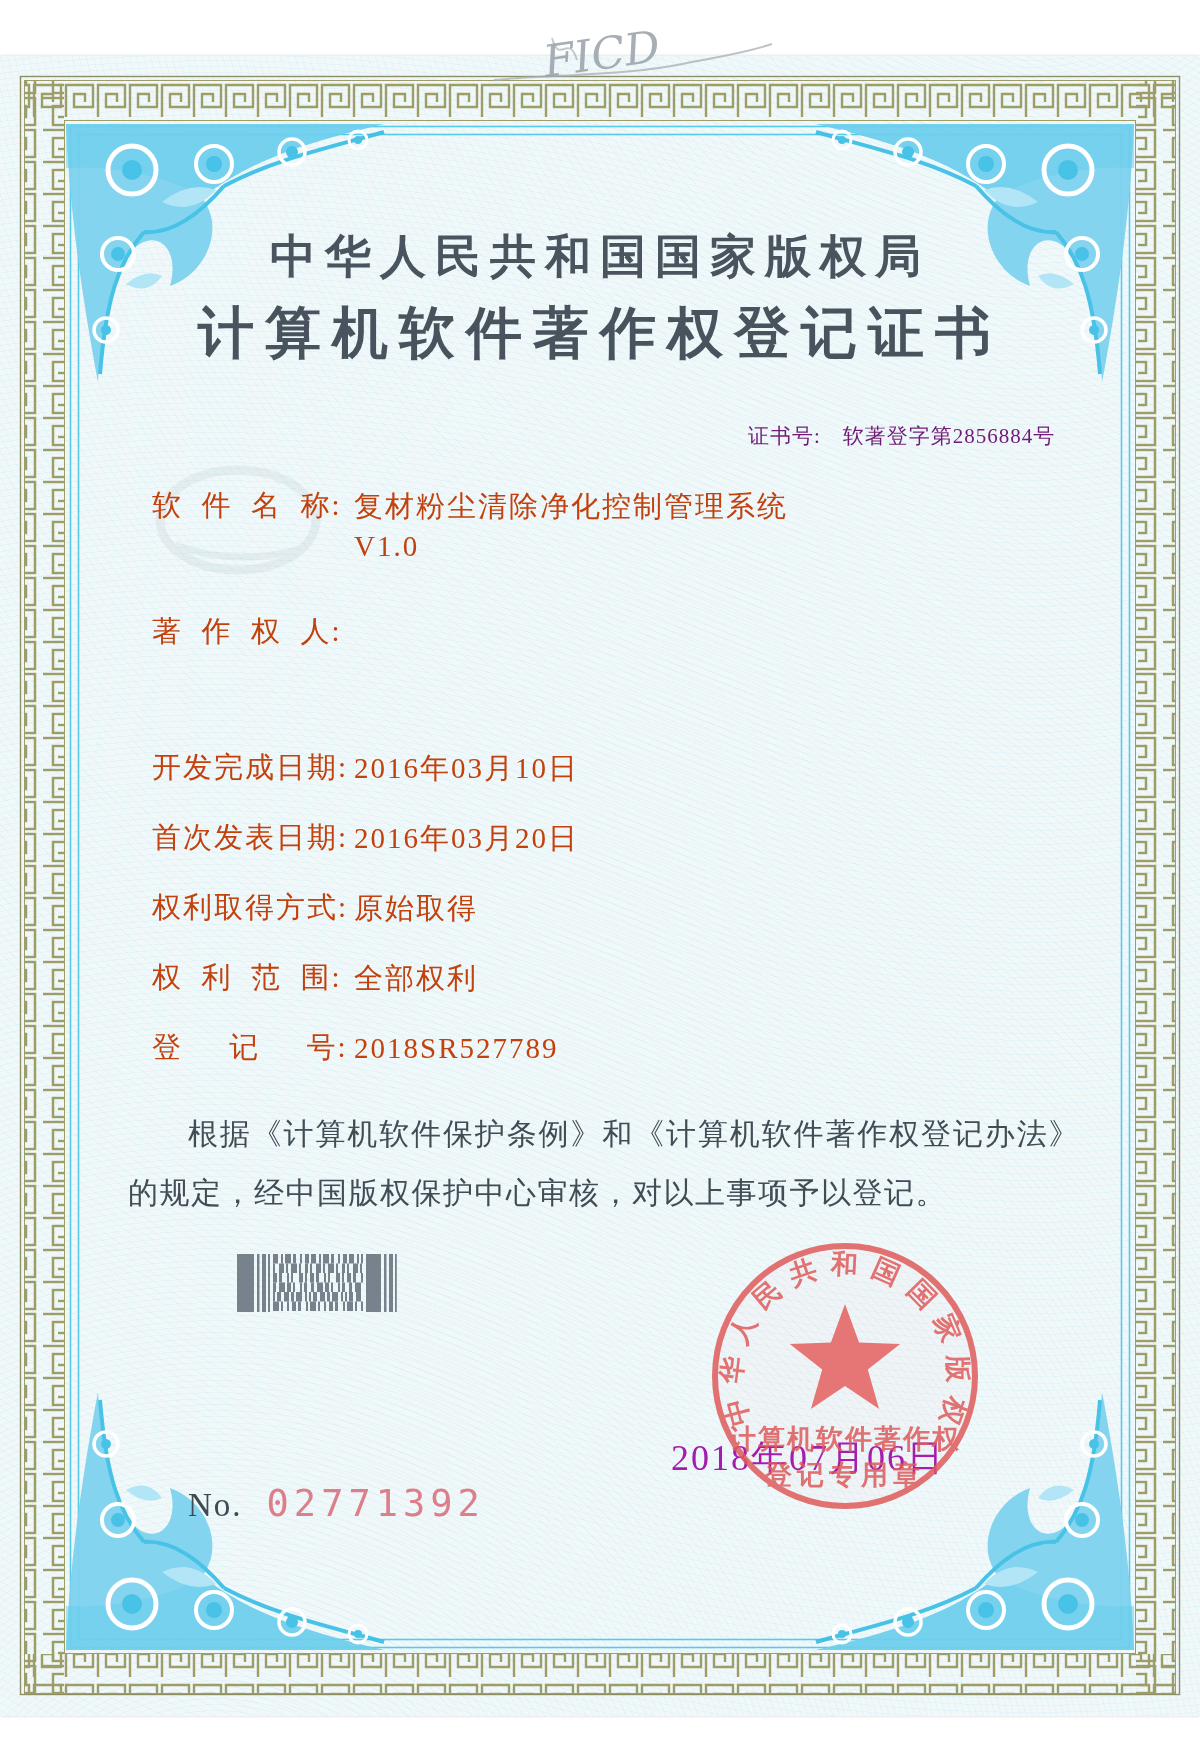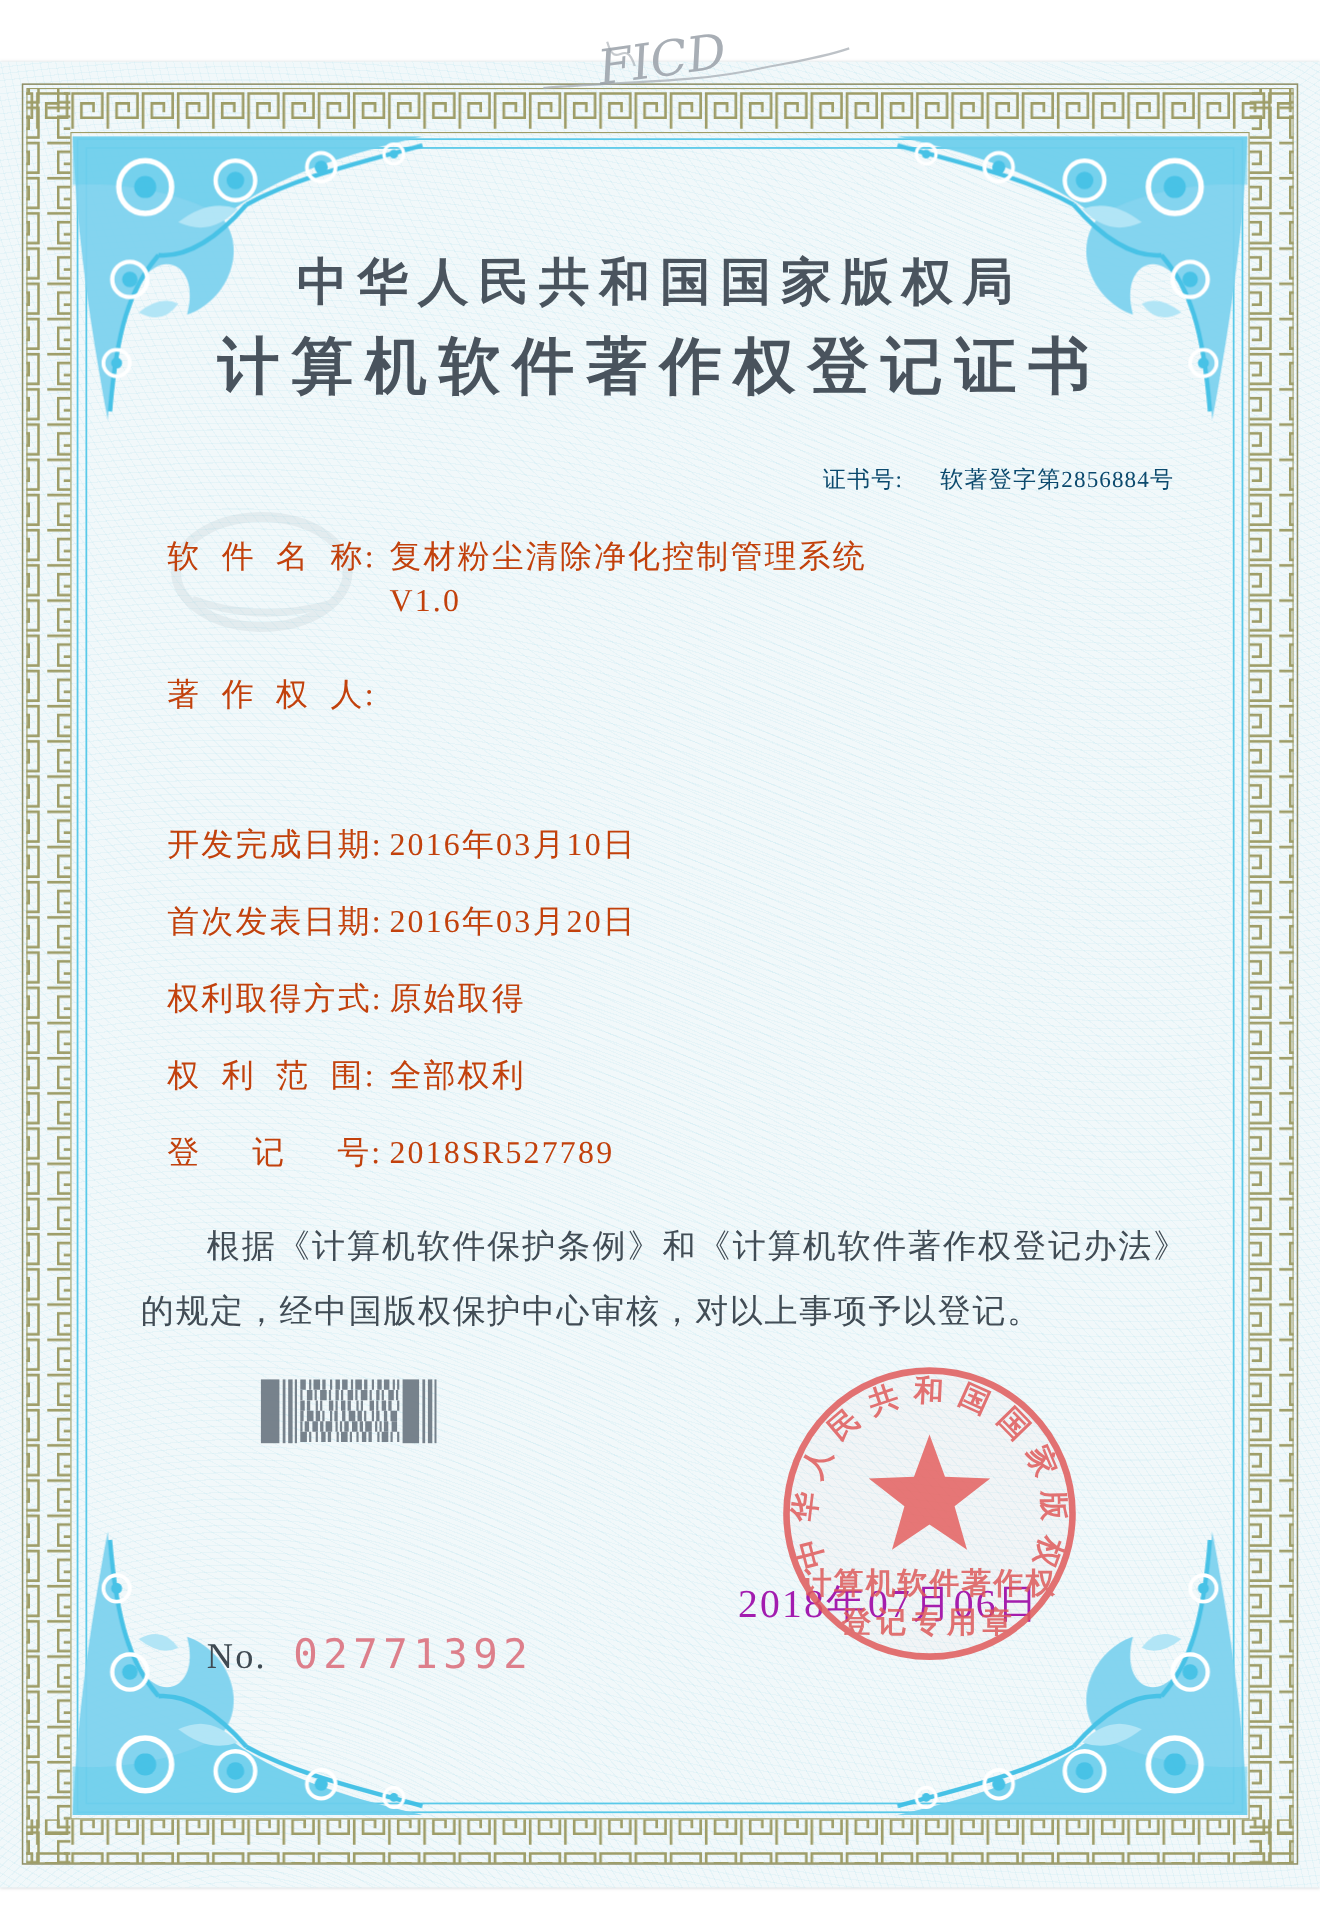--- a/index.html
+++ b/index.html
@@ -18,24 +18,24 @@
   svg.layer{position:absolute;left:0;top:0;width:1200px;height:1737px;pointer-events:none;}
   .authority{
     position:absolute;left:0;top:226px;width:1200px;text-align:center;
     font-size:46px;font-weight:700;letter-spacing:9px;color:#4a545e;
   }
   .cert-title{
     position:absolute;left:0;top:296px;width:1200px;text-align:center;
     font-size:56px;font-weight:700;letter-spacing:11px;color:#49535d;
   }
   .certno-line{
-    position:absolute;left:748px;top:422px;font-size:21px;color:#0c4a6e;letter-spacing:1px;
+    position:absolute;left:748px;top:422px;font-size:21px;color:#701a75;letter-spacing:1px;
     display:flex;
   }
-  .certno-line .cv{margin-left:34px;}
+  .certno-line .cv{margin-left:22px;}
   .field-row{
     position:absolute;left:152px;display:flex;align-items:flex-start;
     font-size:29px;color:#c2410c;letter-spacing:2px;
   }
   .field-row .lbl{width:190px;flex:0 0 190px;white-space:pre;}
   .field-row .val{margin-left:12px;line-height:40px;}
   .statement{
     position:absolute;left:128px;top:1104px;width:952px;
     font-size:30px;line-height:59px;color:#414c55;
     text-indent:2em;text-align:justify;letter-spacing:1.5px;

